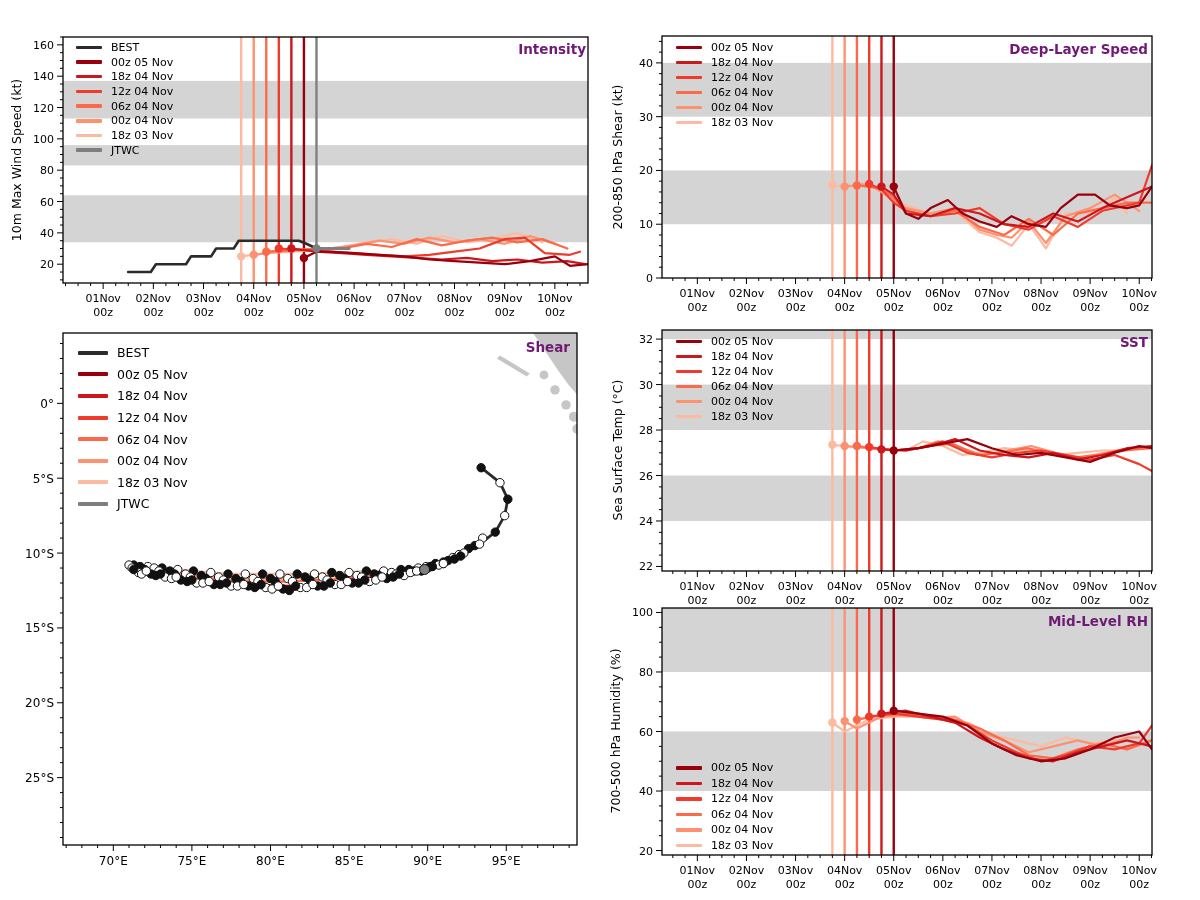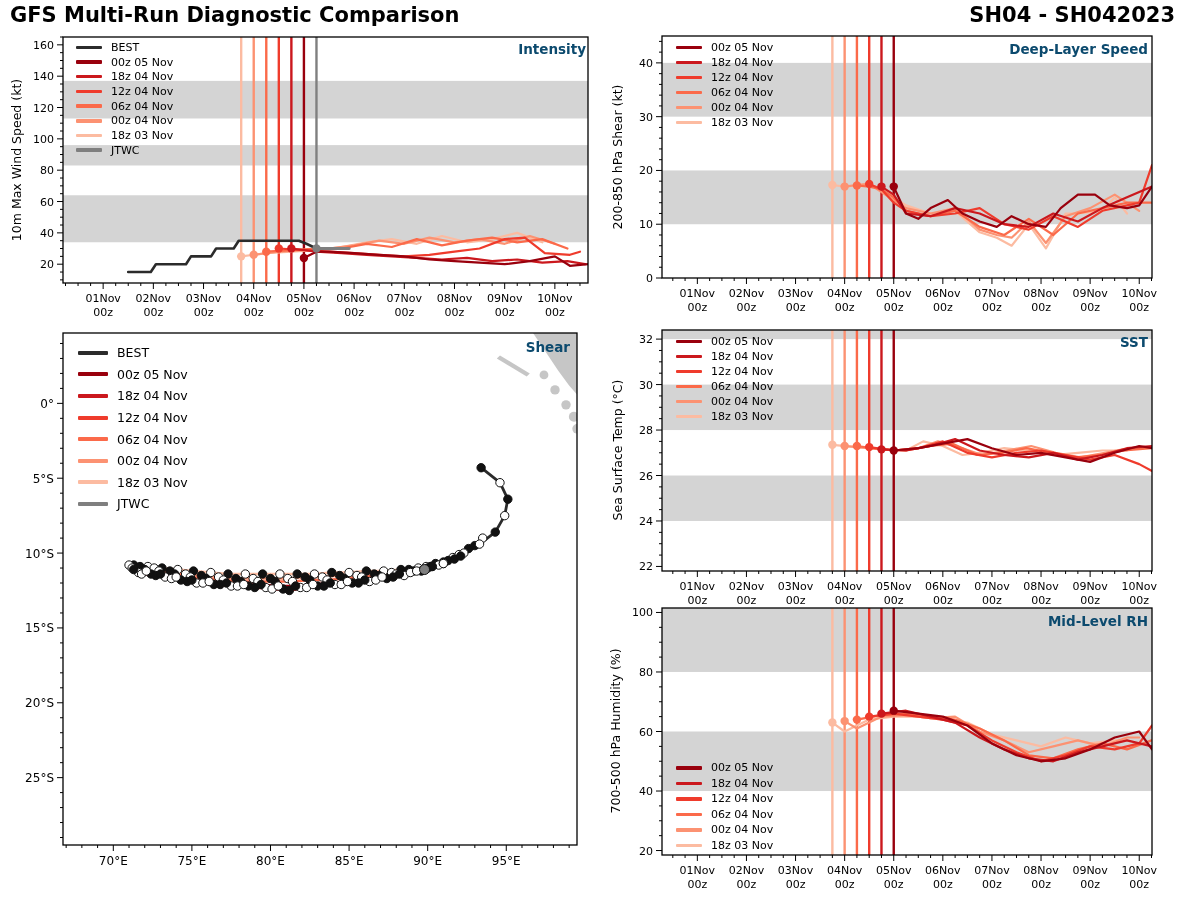--- a/index.html
+++ b/index.html
@@ -2,21 +2,21 @@
 <html><head>
 <meta charset="utf-8">
 <style>
   html,body{margin:0;padding:0;background:#ffffff;}
   .stage{position:relative;width:1200px;height:900px;background:#fff;
          font-family:"DejaVu Sans","Liberation Sans",sans-serif;overflow:hidden;}
   .hdr{position:absolute;top:3px;font-size:21px;font-weight:bold;color:#000;}
   .hdr-left{left:10px;}
   .hdr-right{right:25px;}
   svg#charts{position:absolute;left:0;top:0;}
-  .ptitle{position:absolute;font-size:13.5px;font-weight:bold;color:#0c4a6e;white-space:nowrap;}
+  .ptitle{position:absolute;font-size:13.5px;font-weight:bold;color:#701a75;white-space:nowrap;}
   .ylab{position:absolute;font-size:12.5px;color:#000;white-space:nowrap;
         transform:translate(-50%,-50%) rotate(-90deg);}
   .legend{position:absolute;display:flex;flex-direction:column;}
   .legend .row{display:flex;align-items:center;}
   .legend .sw{display:inline-block;flex:0 0 auto;border-radius:1px;}
   .legend .lab{color:#000;white-space:nowrap;}
   .logo{position:absolute;left:4px;top:851px;display:flex;align-items:center;gap:2px;}
   .globe{width:38px;height:38px;border-radius:50%;
          background:radial-gradient(circle at 35% 35%, #9fc6e8 0%, #4a8cc4 45%, #174e86 100%);
          border:2px solid #0d3a6b;}
@@ -29,22 +29,20 @@
   .mount{position:absolute;left:4px;bottom:6px;width:0;height:0;
          border-left:18px solid transparent;border-right:18px solid transparent;
          border-bottom:14px solid #0c3c74;}
   .rammb{position:absolute;left:0;right:0;bottom:1px;text-align:center;font-size:6px;
          color:#fff;font-weight:bold;letter-spacing:1px;}
 </style>
 </head>
 <body>
 
 <div class="stage">
-  <div class="hdr hdr-left">GFS Multi-Run Diagnostic Comparison</div>
-  <div class="hdr hdr-right">SH04 - SH042023</div>
 
   <svg id="charts" width="1200" height="900" xmlns="http://www.w3.org/2000/svg">
       <clipPath id="clip-intensity">
         <rect x="63" y="37" width="525" height="246"></rect>
       </clipPath>
       <rect x="63" y="195.2547770700637" width="525" height="47.006369426751576" fill="#cccccc" opacity="0.85"></rect>
       <rect x="63" y="145.11464968152868" width="525" height="20.36942675159233" fill="#cccccc" opacity="0.85"></rect>
       <rect x="63" y="80.87261146496814" width="525" height="37.60509554140128" fill="#cccccc" opacity="0.85"></rect>
       <line x1="241.17877629063094" y1="37" x2="241.17877629063094" y2="283" stroke="#fcbba1" stroke-width="2.4"></line>
       <line x1="253.72657743785848" y1="37" x2="253.72657743785848" y2="283" stroke="#fc9272" stroke-width="2.4"></line>

